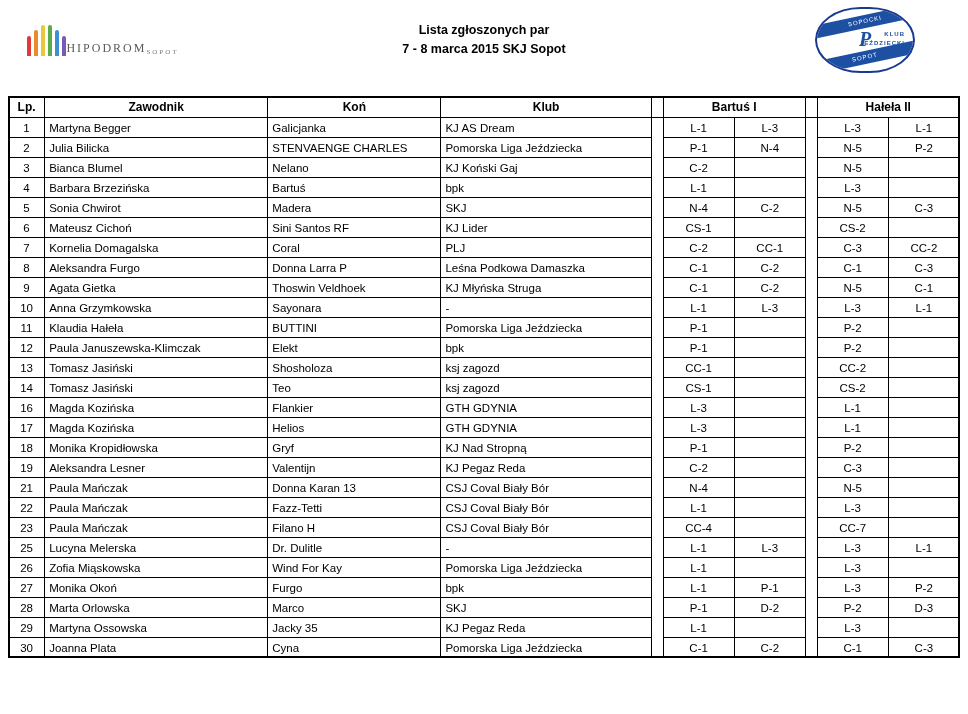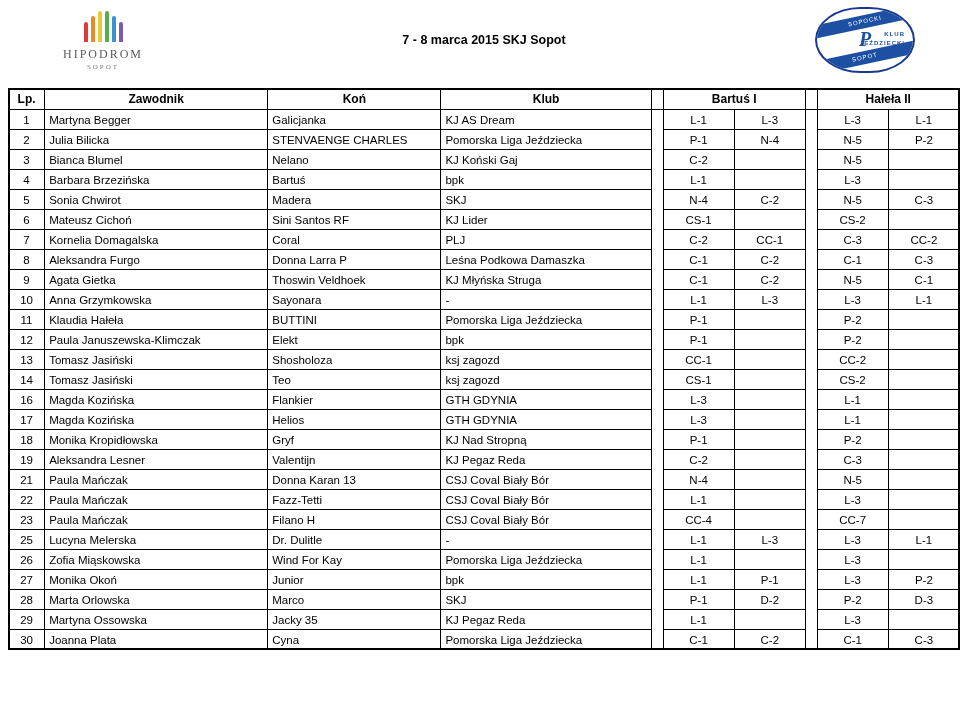--- a/index.html
+++ b/index.html
@@ -26,22 +26,22 @@
     display: flex;
     align-items: center;
     justify-content: space-between;
     height: 80px;
     padding: 0 8px;
     box-sizing: border-box;
   }
   .logo-left {
     width: 190px;
     display: flex;
-    flex-direction: column;
-    align-items: center;
+    flex-direction: row;
+    align-items: flex-end;
     justify-content: center;
   }
   .hipodrom-bars {
     display: flex;
     align-items: flex-end;
     height: 32px;
     gap: 3px;
   }
   .hipodrom-bars span {
     display: block;
@@ -135,21 +135,21 @@
     font-size: 6px;
     color: #1d4fa3;
     font-weight: bold;
     letter-spacing: 1px;
   }
 
   
   table.entries {
     border-collapse: collapse;
     width: 952px;
-    margin: 8px 8px;
+    margin: 16px 8px;
     table-layout: fixed;
   }
   table.entries th,
   table.entries td {
     border: 1px solid #000000;
     font-size: 11.5px;
     height: 20px;
     padding: 0 4px;
     box-sizing: border-box;
     overflow: hidden;
@@ -216,20 +216,21 @@
           <span style="background: rgb(232, 201, 58); height: 31px;"></span>
           <span style="background: rgb(90, 171, 74); height: 31px;"></span>
           <span style="background: rgb(60, 143, 208); height: 26px;"></span>
           <span style="background: rgb(122, 90, 184); height: 20px;"></span>
         </div>
       <div class="logo-left-text">HIPODROM</div>
       <div class="logo-left-sub">SOPOT</div>
     </div>
 
     <div class="title-block">
+      <div class="t1">Lista zgłoszonych par</div>
       <div class="t3">7 - 8 marca 2015 SKJ Sopot</div>
     </div>
 
     <div class="logo-right">
       <div class="skj-badge">
         <div class="band top">
           <div class="band-text">SOPOCKI</div>
         </div>
         <div class="mono">P</div>
         <div class="midtext">KLUB</div>
@@ -541,21 +542,21 @@
             <td class="gapcell"></td>
             <td class="comp">L-1</td>
             <td class="comp"></td>
             <td class="gapcell"></td>
             <td class="comp">L-3</td>
             <td class="comp"></td>
           </tr>
           <tr>
             <td class="lp">27</td>
             <td>Monika Okoń</td>
-            <td>Junior</td>
+            <td>Furgo</td>
             <td>bpk</td>
             <td class="gapcell"></td>
             <td class="comp">L-1</td>
             <td class="comp">P-1</td>
             <td class="gapcell"></td>
             <td class="comp">L-3</td>
             <td class="comp">P-2</td>
           </tr>
           <tr>
             <td class="lp">28</td>

